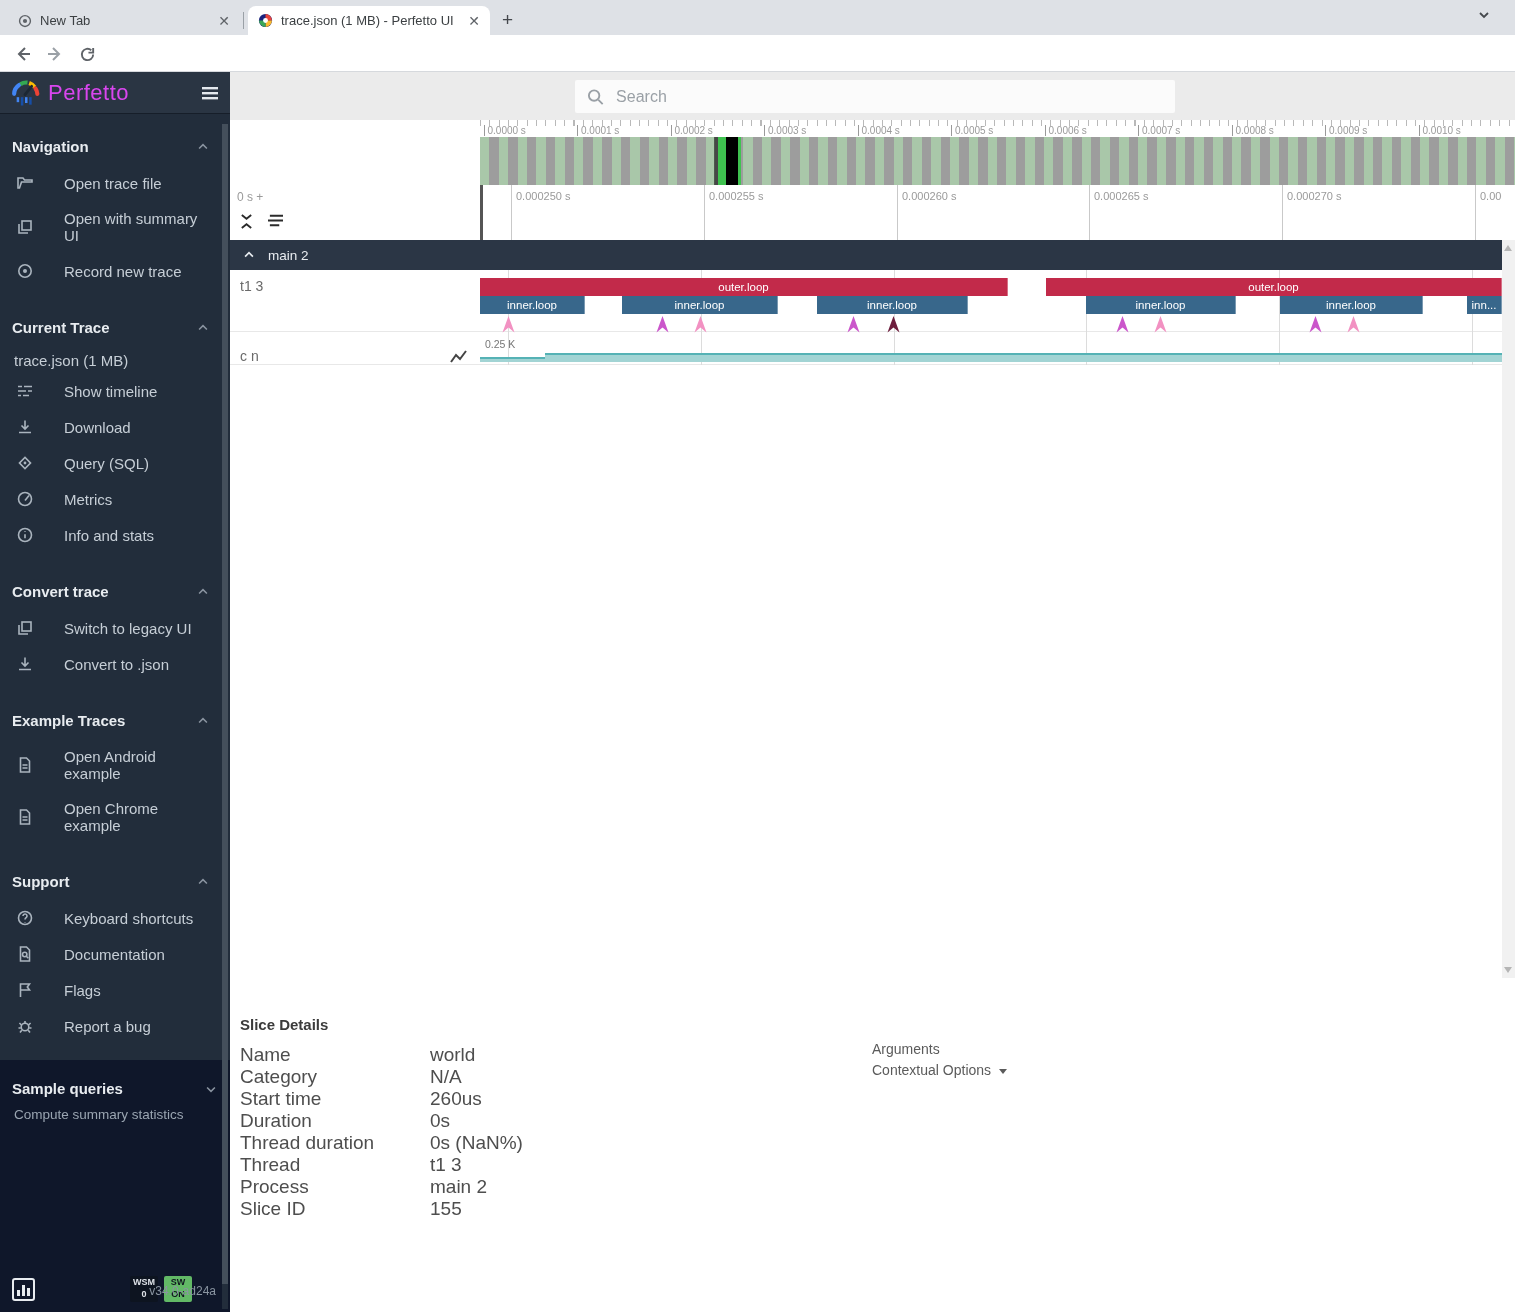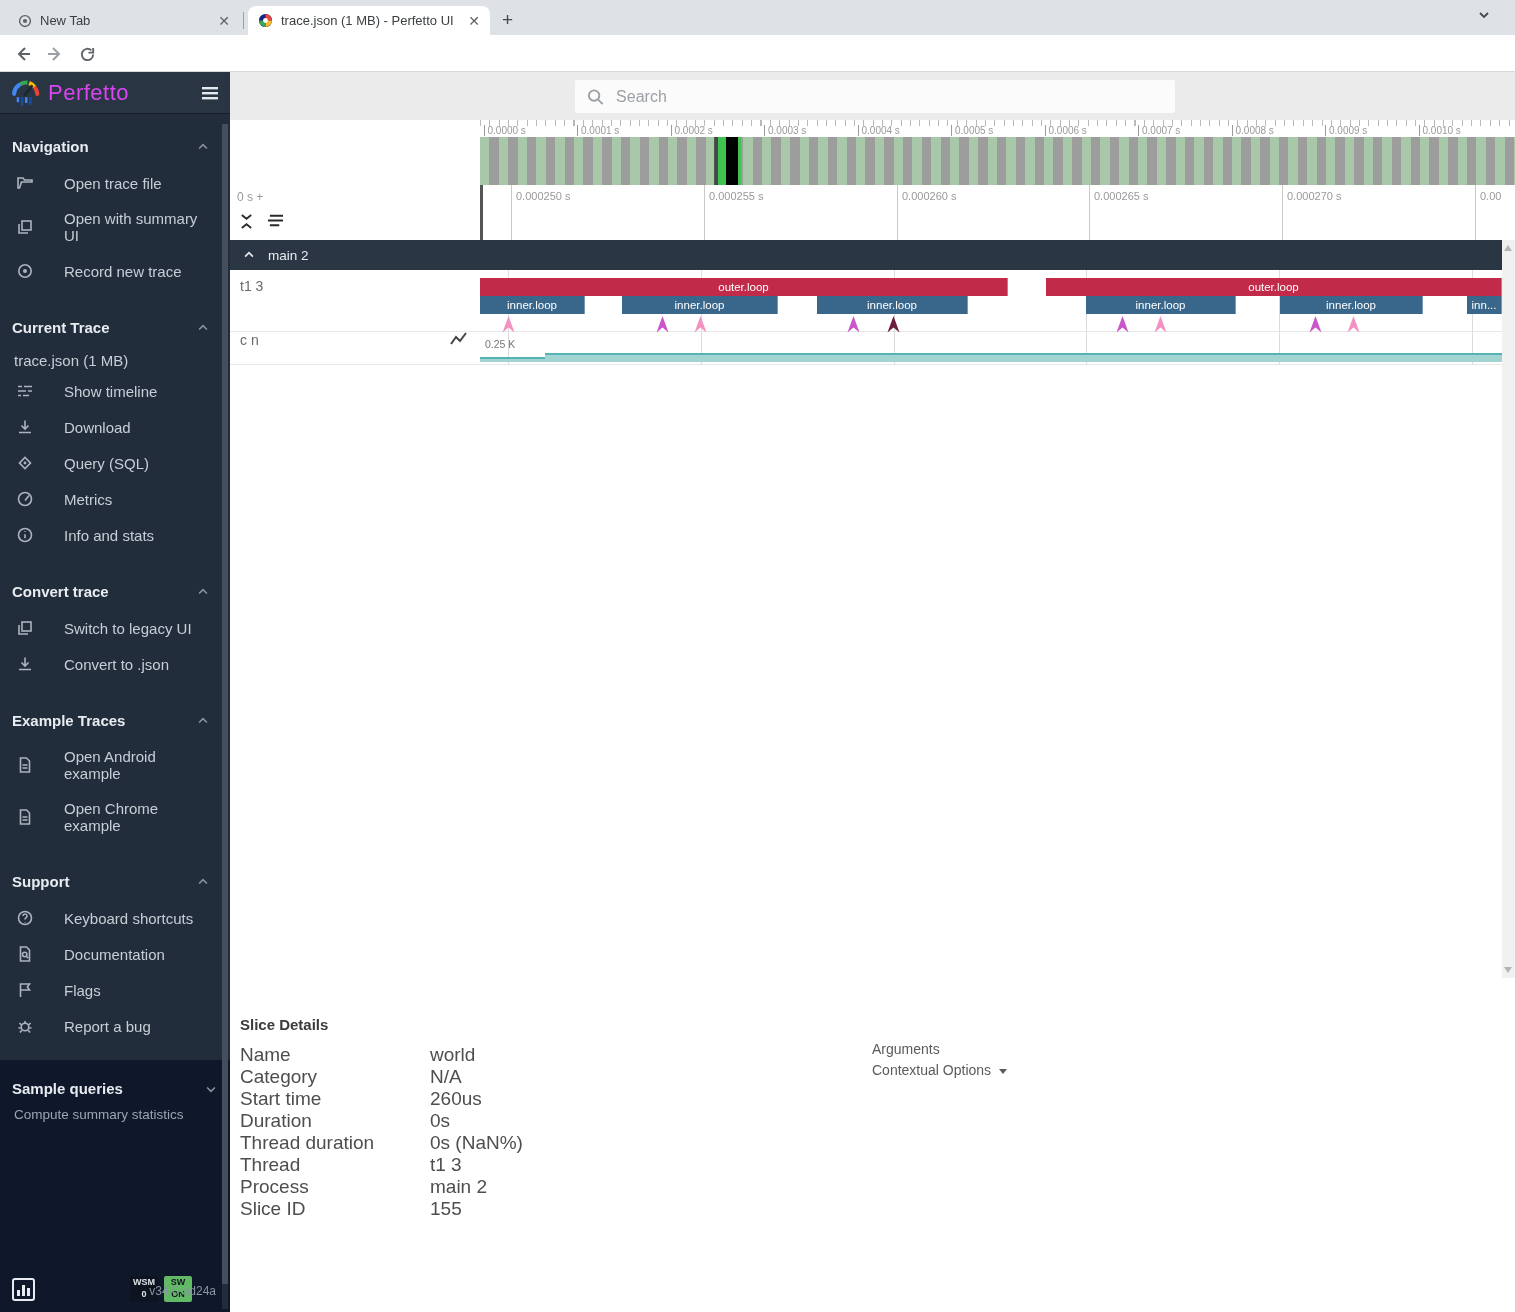--- a/index.html
+++ b/index.html
@@ -69,21 +69,21 @@
   .rt-label { position:absolute; top:5px; font-size:11px; color:#9a9a9a; white-space:nowrap; padding-left:5px; }
   .ruler-icons { position:absolute; left:9px; top:28px; display:flex; gap:12px; color:#2b2b2b; }
 
   
   #tracks { left:0; top:168px; width:1285px; height:738px; background:#fff; overflow:hidden; }
   #group-header { position:absolute; left:0; top:0; width:1272px; height:30px; background:#2b3645; color:#e8ecf0; display:flex; align-items:center; gap:12px; padding:0 12px; font-size:13.5px; }
   .track-row { position:absolute; left:0; width:1272px; border-bottom:1px solid #e8e8e8; }
   #row-t1 { top:30px; height:62px; }
   #row-cn { top:92px; height:33px; }
   .track-label { position:absolute; left:0; top:0; bottom:0; width:250px; padding:8px 10px; font-size:14px; color:#6a6a6a; }
-  #row-cn .track-label { display:flex; align-items:flex-start; justify-content:space-between; padding:0 12px 0 10px; }
+  #row-cn .track-label { display:flex; align-items:flex-end; justify-content:space-between; padding:0 12px 0 10px; }
   .gridline { position:absolute; width:1px; background:#dcdcdc; }
   #canvas { position:absolute; left:250px; top:30px; width:1022px; height:95px; }
   .slice { position:absolute; height:18px; font-size:11.5px; color:#fff; text-align:center; line-height:18px; overflow:hidden; white-space:nowrap; border-right:1px solid #ffffff55; cursor:pointer; }
   .slice.outer { top:8px; background:#c22a4a; }
   .slice.inner { top:26px; background:#38678b; }
   .arrowmk { position:absolute; top:46px; cursor:pointer; }
   .arrowmk.pink svg { fill:#f291c2; } .arrowmk.magenta svg { fill:#cb56cb; } .arrowmk.dark svg { fill:#6e1e3d; }
   .cnt-label { position:absolute; left:5px; top:68px; font-size:10.5px; color:#777; }
   .cnt-seg { position:absolute; background:#a2d4d4; border-top:2px solid #55b2b5; }
   #tr-scroll { position:absolute; right:0; top:0; width:13px; height:738px; background:#f1f1f1; }

